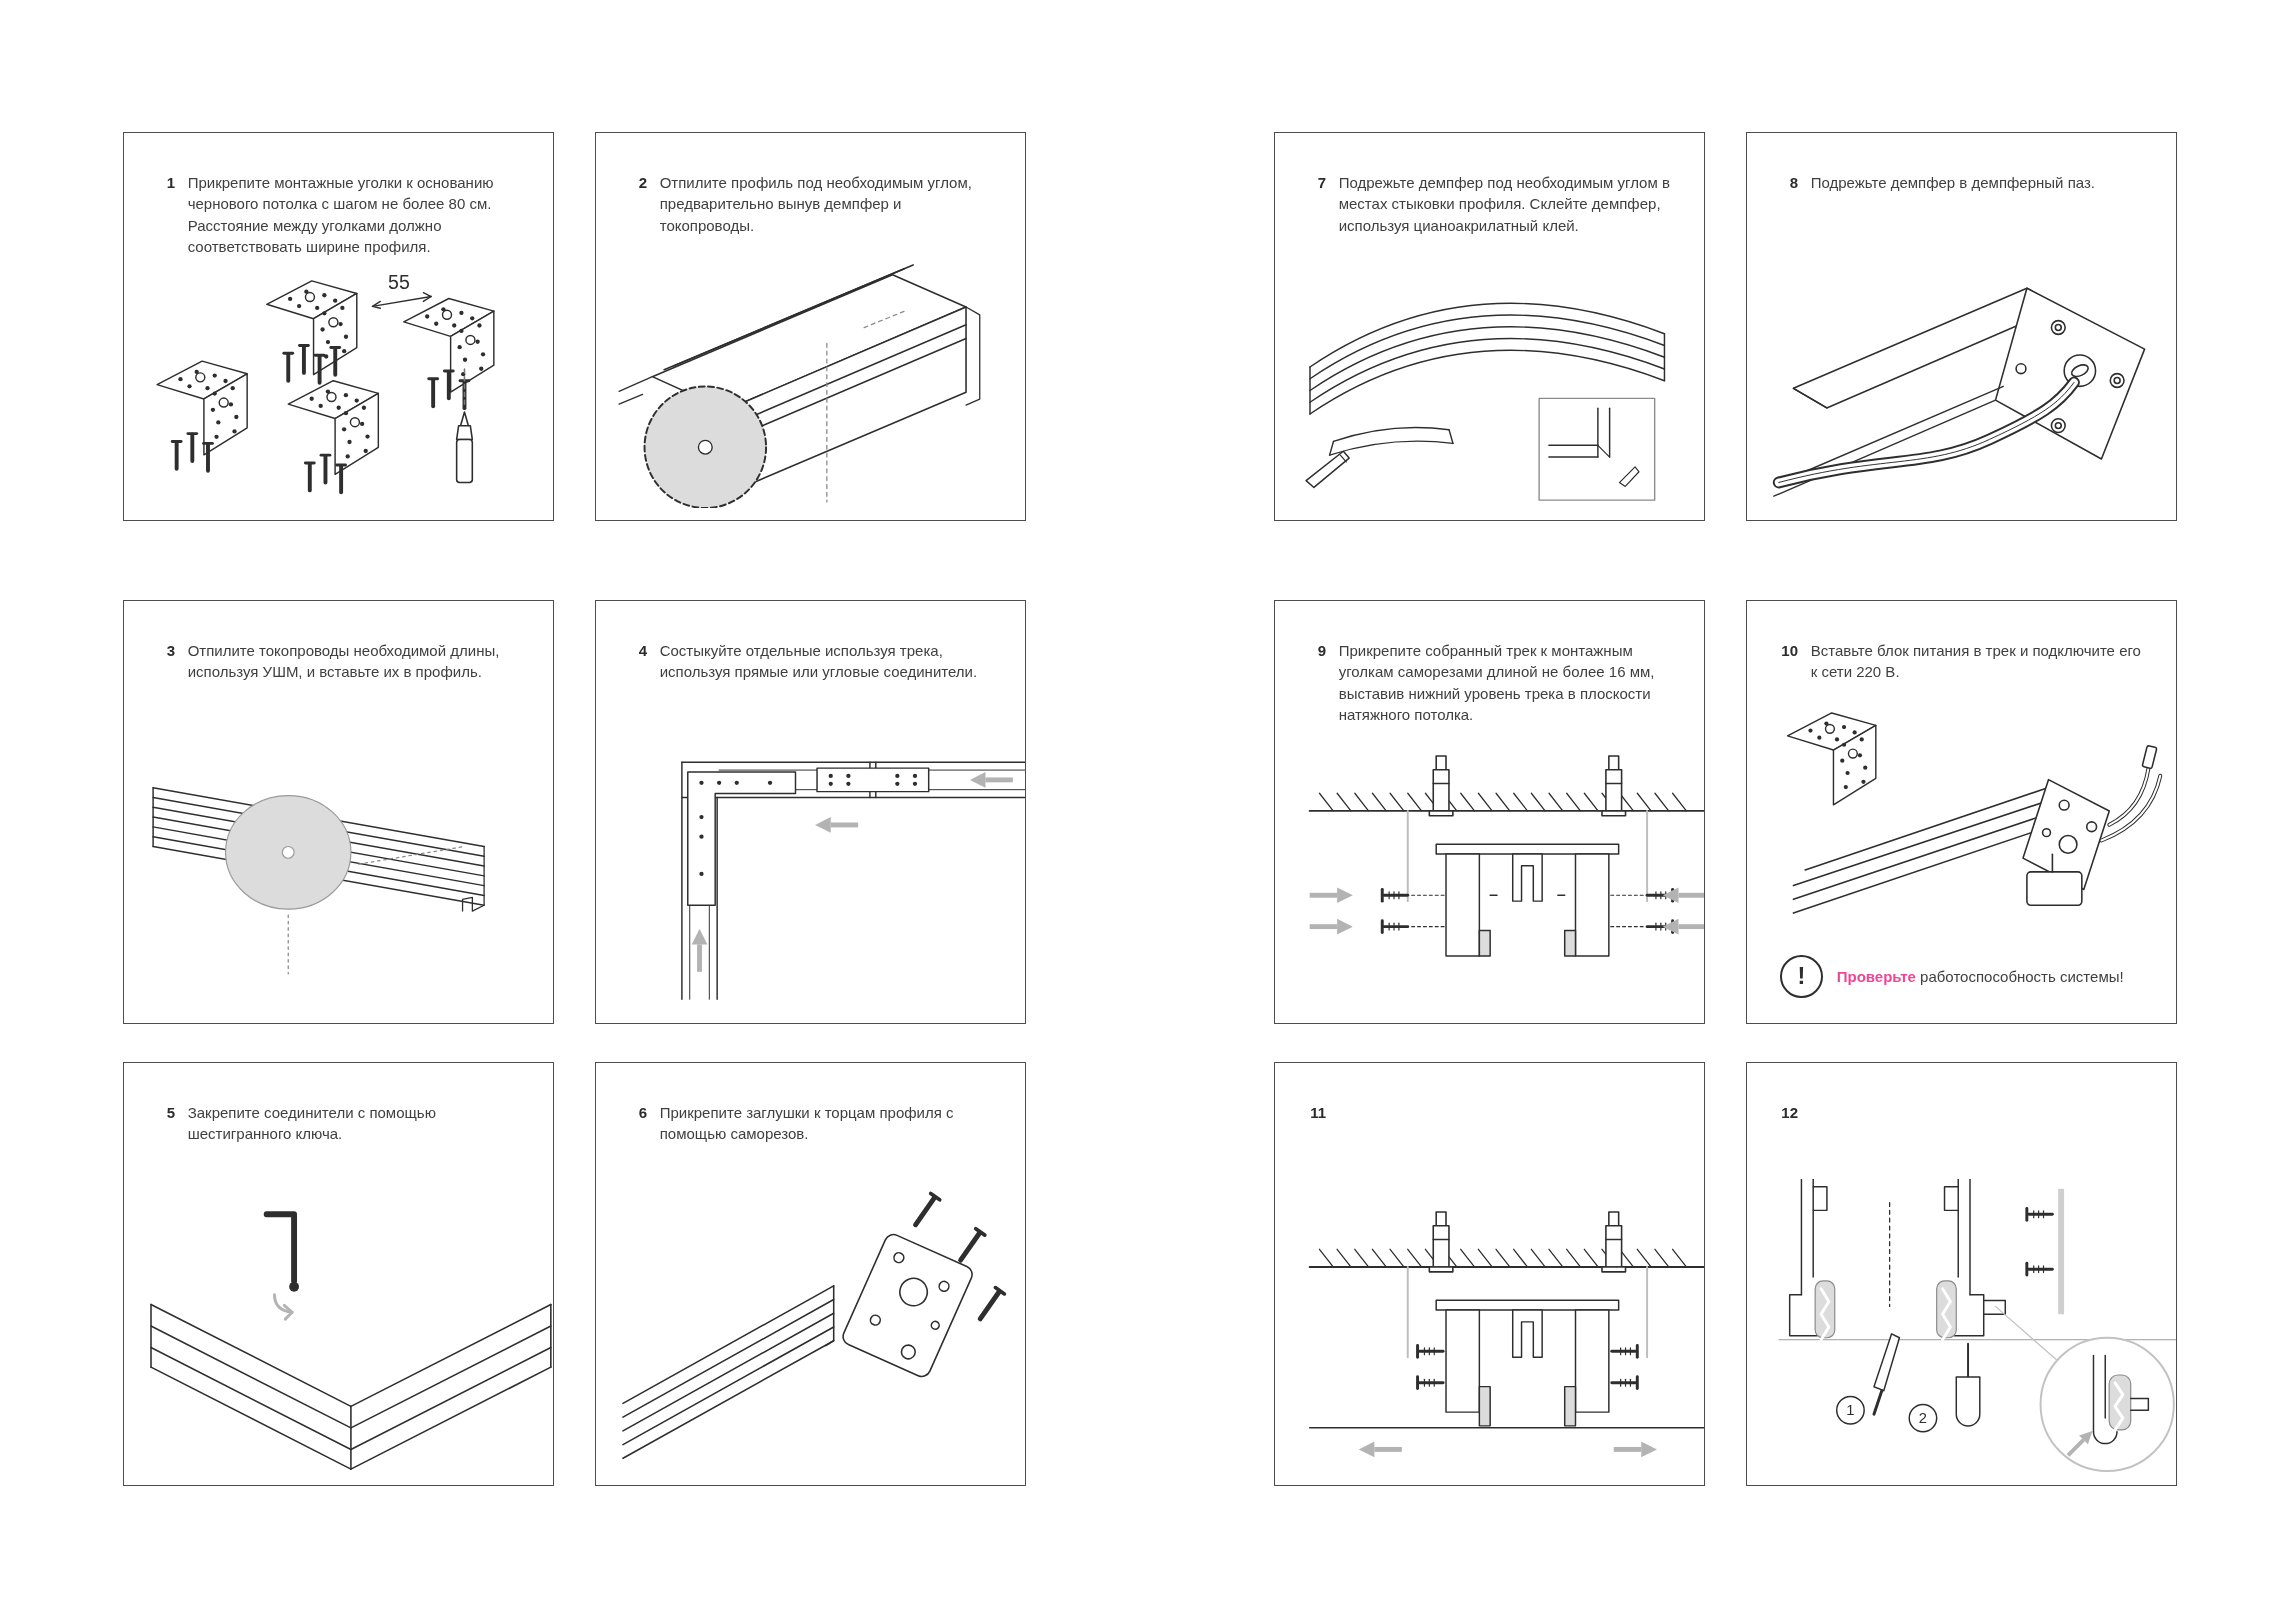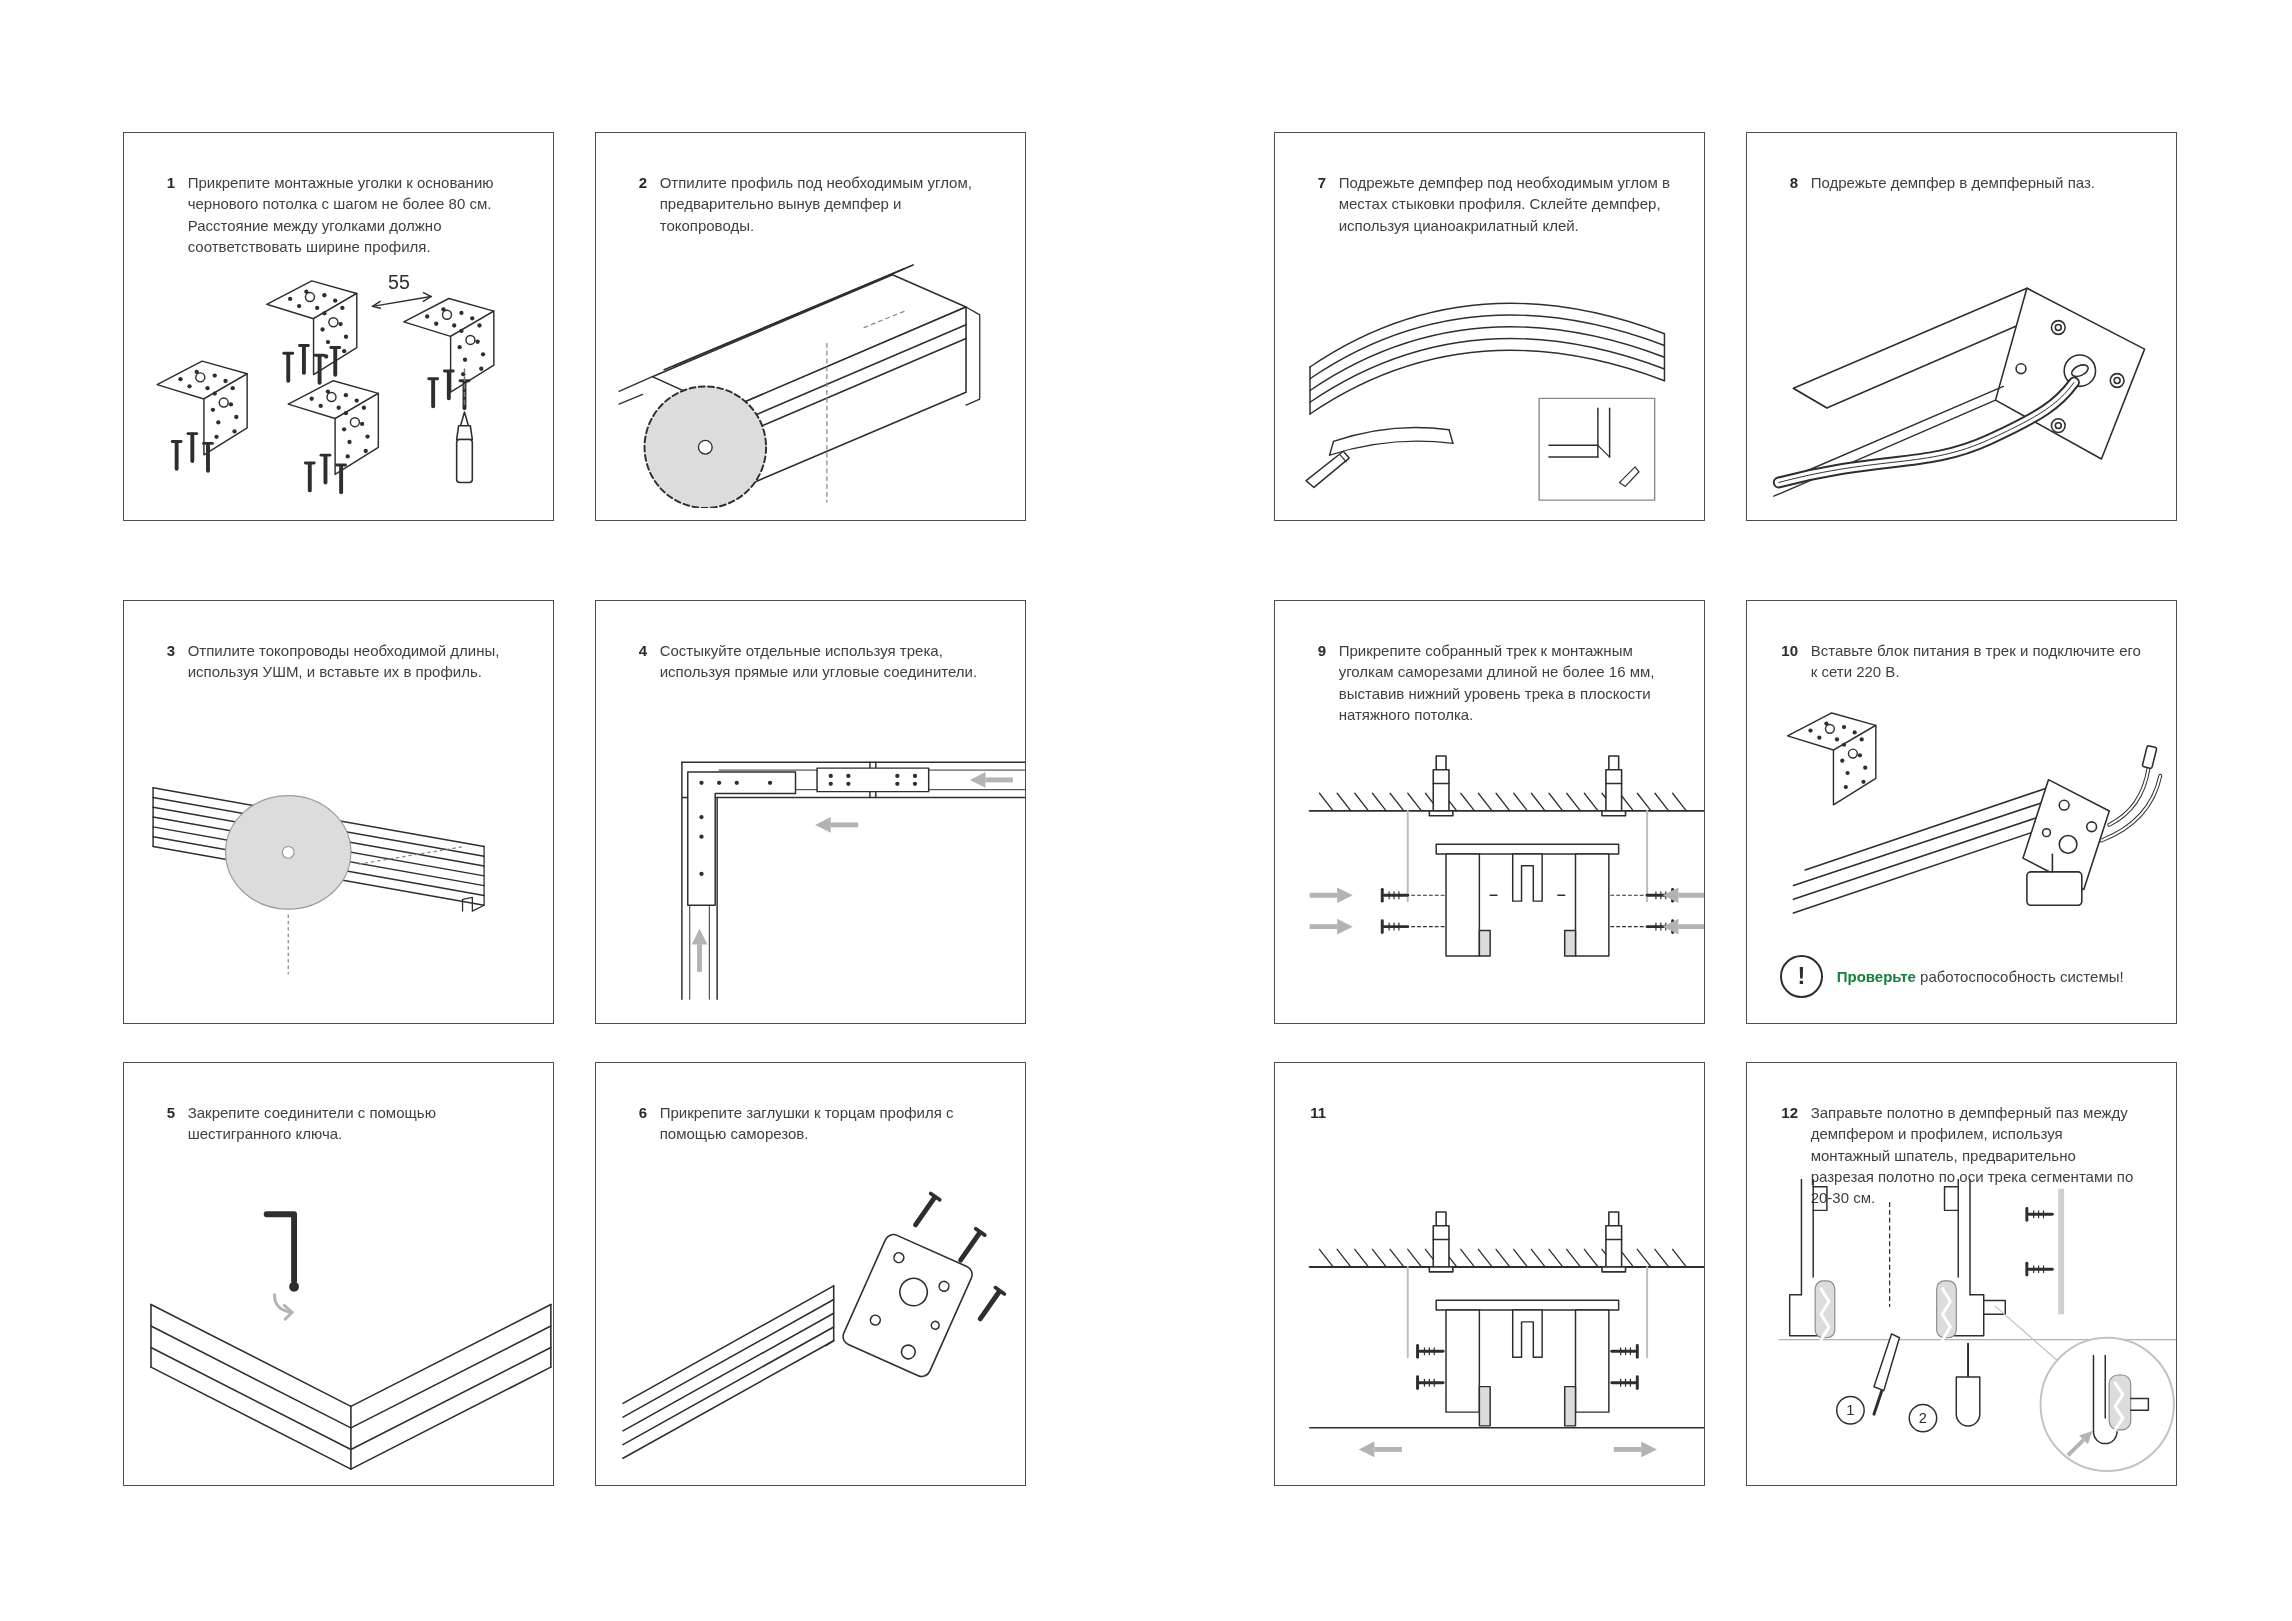--- a/index.html
+++ b/index.html
@@ -10,21 +10,21 @@
   .num{flex:0 0 25.5px;text-align:right;font-weight:bold;color:#2b2b2b;font-size:15px;line-height:1.42;}
   .txt{width:345px;font-size:15px;line-height:1.42;color:#3f3f3f;}
   .art{position:absolute;left:0;right:0;bottom:11.8px;display:flex;justify-content:flex-end;}
   .art svg{display:block;}
   svg{stroke-linecap:round;stroke-linejoin:round;}
   svg text{font-family:"Liberation Sans",sans-serif;}
   .warn{position:absolute;left:33px;bottom:25.5px;display:flex;gap:13.7px;align-items:center;}
   .warn-ic{flex:0 0 39px;width:39px;height:39px;border:2.5px solid #2e2e2e;border-radius:50%;
            display:flex;align-items:center;justify-content:center;font-weight:bold;font-size:23.5px;color:#2e2e2e;}
   .warn-tx{font-size:15px;line-height:1.4;width:294px;color:#3f3f3f;}
-  .warn-tx b{color:#15803d;}
+  .warn-tx b{color:#ec4899;}
   .co{fill:#fff;stroke:#2e2e2e;stroke-width:1.5;}
   .cot{fill:#2e2e2e;font-size:15px;}
 </style>
 </head>
 <body>
 
 <div class="sheet">
 
 <svg width="0" height="0" style="position:absolute">
   <defs>
@@ -519,21 +519,20 @@
       <line x1="18" y1="222" x2="422" y2="222" stroke-width="1.5"></line>
       <use href="#arrR" transform="translate(112,244) rotate(180)"></use>
       <use href="#arrR" transform="translate(328,244)"></use>
     </svg>
   </div>
 </div>
 
 <div class="panel" style="left:1746px;top:1062px;width:431px;height:424px">
   <div class="head">
     <div class="num">12</div>
-    <div class="txt">Заправьте полотно в демпферный паз между демпфером и профилем, используя монтажный шпатель, предварительно разрезая полотно по оси трека сегментами по 20-30 см.</div>
   </div>
   <div class="art">
     <svg width="412" height="294" viewBox="0 0 420 300" fill="none" stroke="#2e2e2e" stroke-width="1.5">
       <line x1="15" y1="164" x2="425" y2="164" stroke="#9a9a9a" stroke-width="1"></line>
       <g>
         <line x1="38" y1="0" x2="38" y2="118"></line>
         <line x1="50" y1="0" x2="50" y2="100"></line>
         <path d="M50,8 h14 v24 h-14"></path>
         <path d="M38,118 h-12 v42 h28 v-8"></path>
         <rect x="52" y="104" width="20" height="58" rx="8" fill="#dcdcdc" stroke="#8a8a8a" stroke-width="1.2"></rect>

